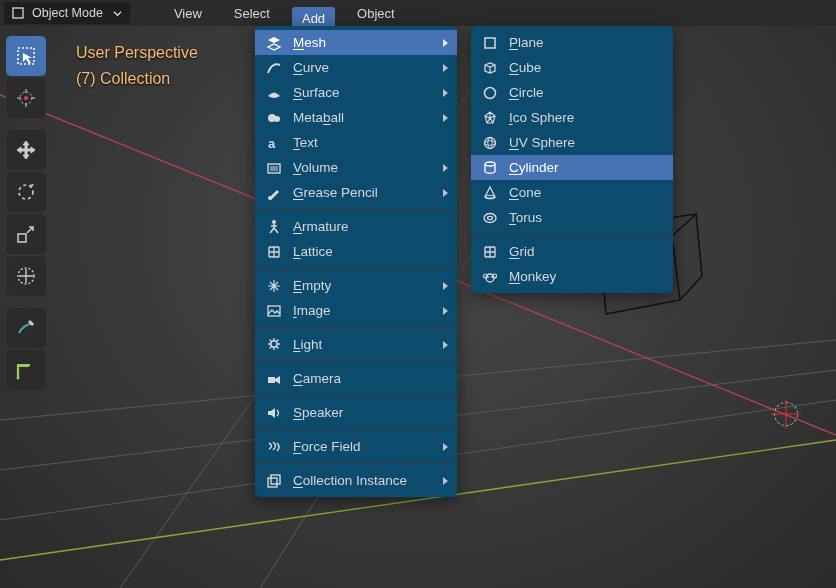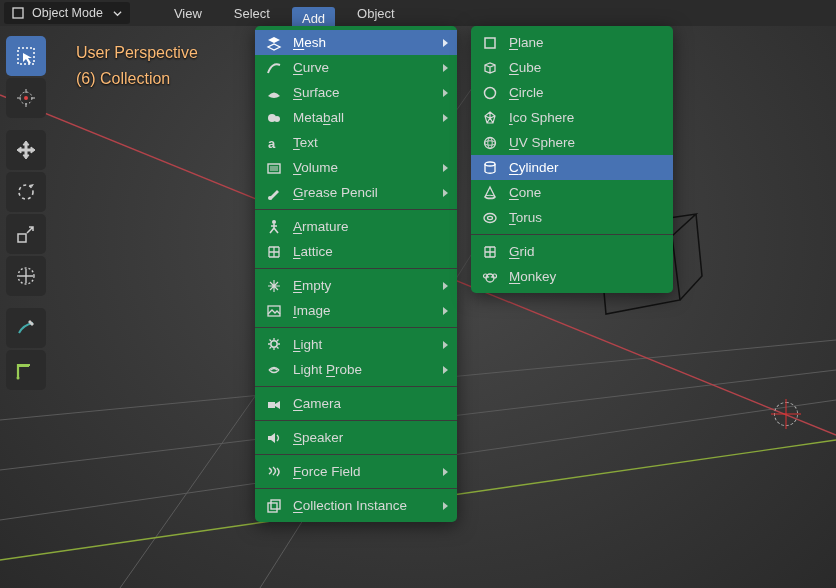--- a/index.html
+++ b/index.html
@@ -39,21 +39,21 @@
   }
   .tool-btn.active { background: #4772b3; color: #fff; }
   .tool-group-gap { height: 8px; }
 
   .overlay-info {
     position: absolute; left: 76px; top: 40px; color: #fdba74; font-size: 16px; line-height: 1.6;
     text-shadow: 0 1px 2px #000; z-index: 3;
   }
 
   .dropdown {
-    position: absolute; background: #15803d; border-radius: 5px;
+    position: absolute; background: #0c4a6e; border-radius: 5px;
     box-shadow: 0 4px 18px rgba(0,0,0,.5); color: #d8d8d8; font-size: 13.5px;
     z-index: 10; padding: 4px 0;
   }
   .dropdown.main { left: 255px; top: 26px; width: 202px; }
   .dropdown.sub  { left: 471px; top: 26px; width: 202px; }
   .dd-item {
     display: flex; align-items: center; gap: 10px; padding: 4px 10px 4px 10px;
     height: 25px; position: relative;
   }
   .dd-item .arrow { position: absolute; right: 8px; top: 50%; transform: translateY(-50%); opacity: .85; }
@@ -101,21 +101,21 @@
   </div>
   <div style="width:10px"></div>
   <div class="menu-btn"><span>View</span></div>
   <div class="menu-btn"><span>Select</span></div>
   <div class="menu-btn active"><span>Add</span></div>
   <div class="menu-btn"><span>Object</span></div>
 </div>
 
 <div class="overlay-info">
   <div>User Perspective</div>
-  <div>(6) Collection</div>
+  <div>(7) Collection</div>
 </div>
 
 <div class="toolbar">
   <div class="tool-btn active">
     <svg width="22" height="22" viewBox="0 0 22 22">
         <rect x="3" y="3" width="16" height="16" fill="none" stroke="#fff" stroke-dasharray="2 2" stroke-width="1.5"></rect>
         <path d="M8 8 L8 17 L11 14 L14 19 L16 18 L13 13 L17 13 Z" fill="#fff"></path>
       </svg>
   </div>
   <div class="tool-btn">
@@ -315,34 +315,20 @@
           <path d="M8 1 L8 3 M8 11 L8 13 M2 7 L4 7 M12 7 L14 7 M3.5 2.5 L5 4 M11 10 L12.5 11.5 M12.5 2.5 L11 4 M5 10 L3.5 11.5" stroke="currentColor" stroke-width="1.3"></path>
         </svg>
       </span>
       <span><span class="ul">L</span>ight</span>
       <span class="arrow">
         <svg width="8" height="10" viewBox="0 0 8 10">
           <path d="M2 1 L7 5 L2 9 Z" fill="currentColor"></path>
         </svg>
       </span>
     </div>
-    <div class="dd-item">
-      <span class="dd-icon">
-        <svg width="16" height="16" viewBox="0 0 16 16">
-          <path d="M3 8 Q8 3 13 8 M3 8 Q8 13 13 8" fill="none" stroke="currentColor" stroke-width="1.5"></path>
-          <path d="M5 8 Q8 5 11 8" fill="none" stroke="currentColor" stroke-width="1.3"></path>
-        </svg>
-      </span>
-      <span>Light <span class="ul">P</span>robe</span>
-      <span class="arrow">
-        <svg width="8" height="10" viewBox="0 0 8 10">
-          <path d="M2 1 L7 5 L2 9 Z" fill="currentColor"></path>
-        </svg>
-      </span>
-    </div>
     <div class="dd-sep"></div>
     <div class="dd-item">
       <span class="dd-icon">
         <svg width="16" height="16" viewBox="0 0 16 16">
           <path d="M2 6 L9 6 L9 12 L2 12 Z M9 8 L14 5 L14 13 L9 10 Z" fill="currentColor"></path>
         </svg>
       </span>
       <span><span class="ul">C</span>amera</span>
     </div>
     <div class="dd-sep"></div>

